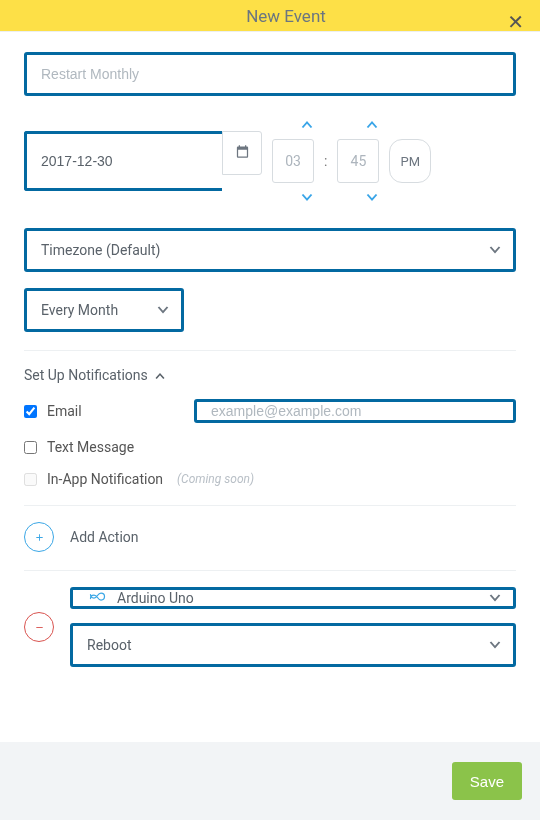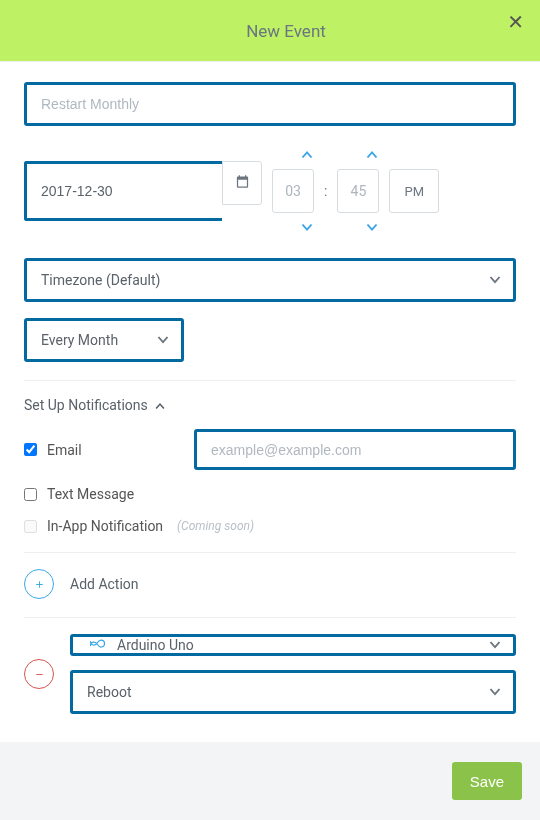--- a/index.html
+++ b/index.html
@@ -11,22 +11,22 @@
     height: 820px;
     overflow: hidden;
   }
   .modal {
     width: 540px;
     height: 820px;
     display: flex;
     flex-direction: column;
   }
   .modal-header {
-    background: #bef264;
-    height: 62px;
+    background: #fde047;
+    height: 32px;
     display: flex;
     align-items: center;
     justify-content: center;
     position: relative;
     border-bottom: 1px solid #eceff1;
     padding-left: 32px;
   }
   .modal-title {
     font-size: 17px;
     font-weight: 400;
@@ -100,24 +100,24 @@
     display: flex;
     align-items: center;
     justify-content: center;
     font-size: 14px;
     color: #adb5bd;
   }
   .spinner-arrow { color: #39a5e8; cursor: pointer; line-height:1; }
   .spinner-arrow svg { width: 14px; height: 10px; }
   .colon { color: #777; font-size: 14px; }
   .ampm-box {
-    width: 50px;
+    width: 42px;
     height: 44px;
     border: 1px solid #d7dce0;
-    border-radius: 3px;
+    border-radius: 13px;
     display: flex;
     align-items: center;
     justify-content: center;
     font-size: 13px;
     color: #6d7680;
     cursor: pointer;
   }
   .spinbox-placeholder { height: 16px; }
   .select-wrap {
     position: relative;
@@ -161,21 +161,21 @@
     font-size: 14px;
     color: #555;
     cursor: pointer;
   }
   .notif-row input[type=checkbox] {
     width: 13px;
     height: 13px;
   }
   .notif-row .email-input {
     flex: 1;
-    height: 41px;
+    height: 24px;
     margin-left: auto;
     max-width: 322px;
   }
   .disabled { color: #b8bfc6; }
   .disabled input[type=checkbox] { opacity: 0.7; }
   .coming-soon { font-style: italic; font-size: 12px; color: #b8bfc6; margin-left: 4px; }
   .add-action-row {
     display: flex;
     align-items: center;
     gap: 16px;

